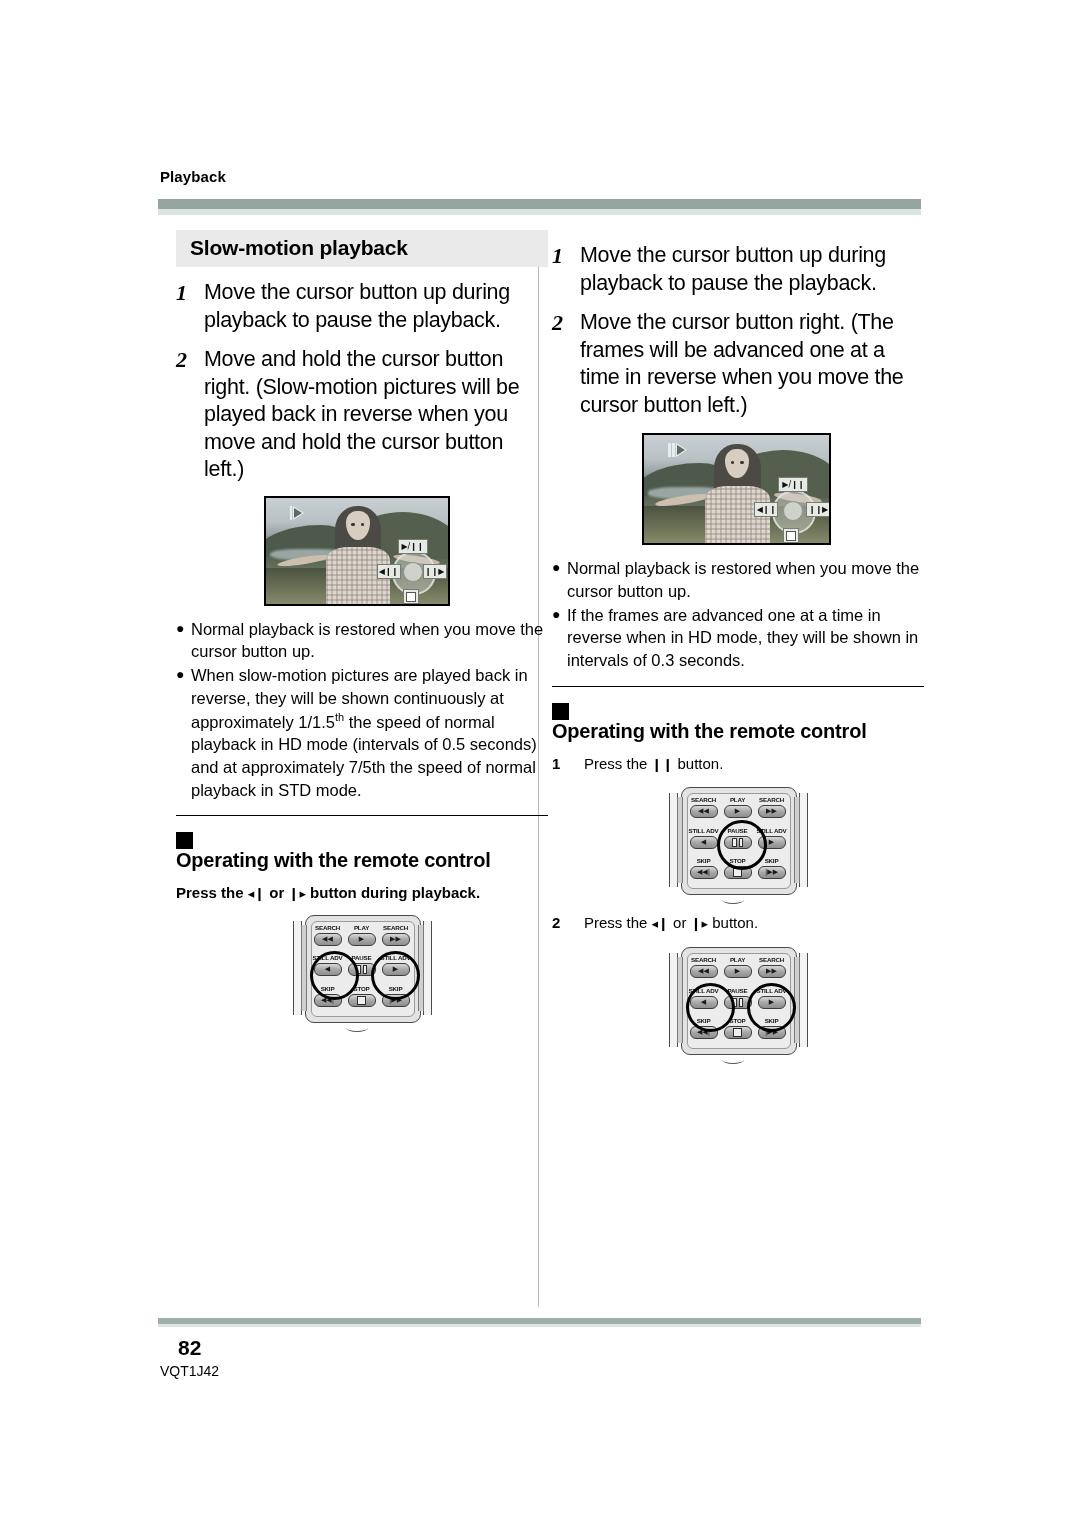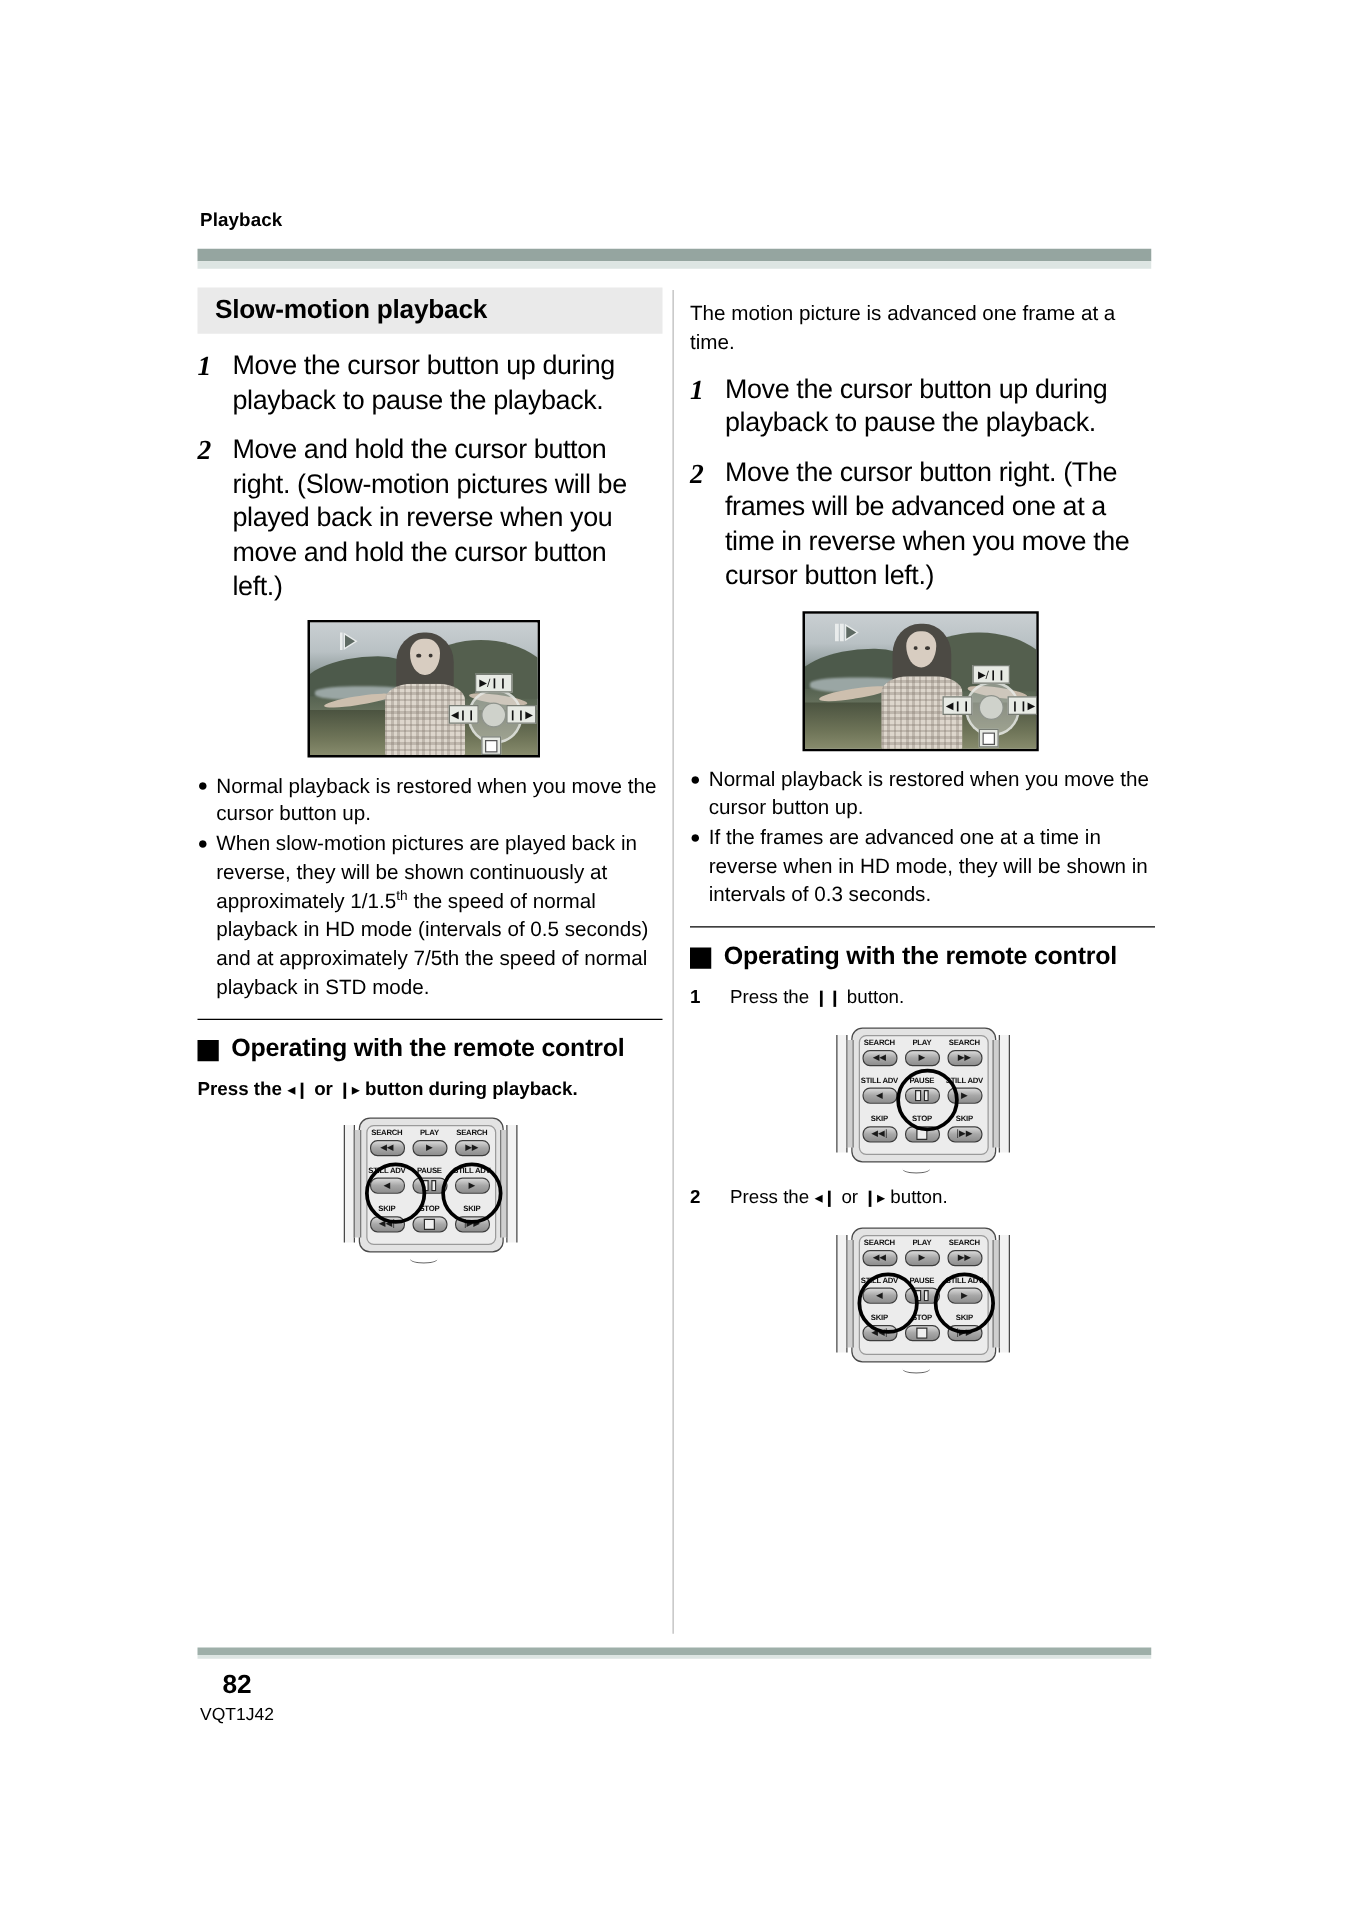--- a/index.html
+++ b/index.html
@@ -39,21 +39,21 @@
     width: 763px; height: 6px;
     background: #dde5e3;
   }
 
   
   .col {
     position: absolute;
     top: 230px;
     width: 372px;
   }
-  .col-left  { left: 158px; }
+  .col-left  { left: 176px; }
   .col-right { left: 552px; }
   .col-divider {
     position: absolute;
     left: 538px; top: 232px;
     width: 1px; height: 1075px;
     background: #b9b9b9;
   }
 
   
   .sec-band {
@@ -131,20 +131,21 @@
     border-top: 1.4px solid #000;
     margin: 14px 0 12px 0;
   }
   .sq-head {
     display: flex;
     align-items: flex-start;
     font-size: 20px;
     font-weight: bold;
     line-height: 1.18;
     letter-spacing: -.2px;
+    flex-direction: column;
   }
   .sq {
     flex: 0 0 auto;
     width: 17px; height: 17px;
     background: #000;
     margin: 4px 10px 0 0;
   }
   .press-line {
     font-size: 15px;
     font-weight: bold;
@@ -570,21 +571,20 @@
         <div class="hl hl-b"></div>
         <div class="remote-foot"></div>
       </div>
     </div>
 
   </div>
 
   <div class="col col-right">
 
 
-    <div class="para">The motion picture is advanced one frame at a time.</div>
 
     <div class="step">
       <div class="step-num">1</div>
       <div class="step-body">Move the cursor button up during playback to pause the playback.</div>
     </div>
 
     <div class="step">
       <div class="step-num">2</div>
       <div class="step-body">Move the cursor button right. (The frames will be advanced one at a time in reverse when you move the cursor button left.)</div>
     </div>

